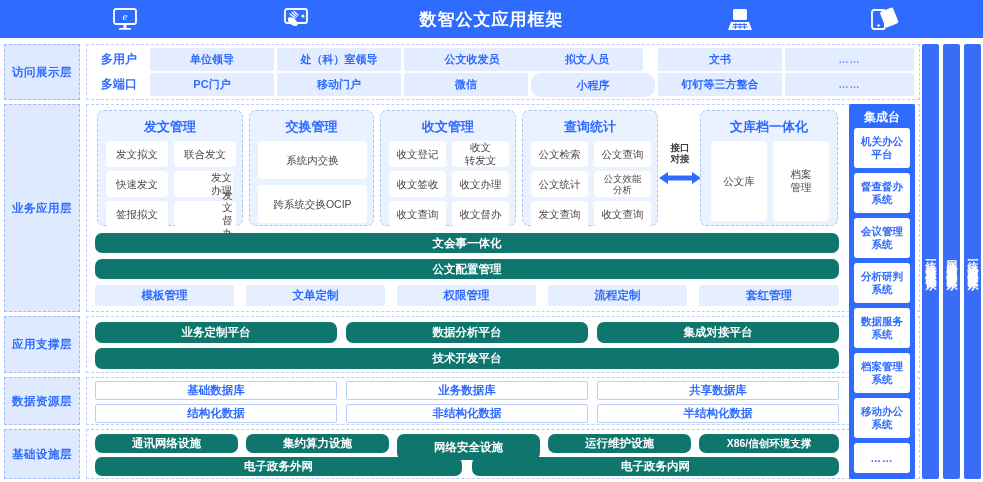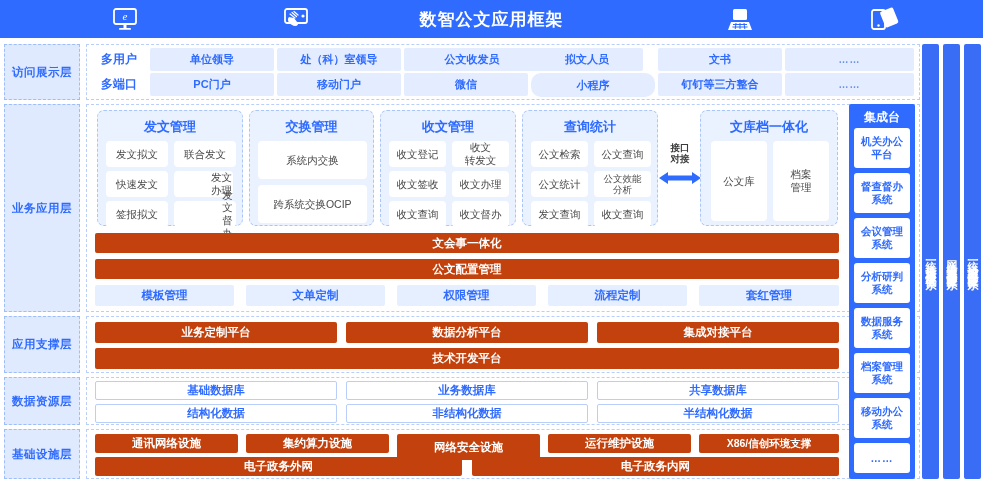--- a/index.html
+++ b/index.html
@@ -65,24 +65,24 @@
   }
   .tile {
     position:absolute; background:#ffffff; border-radius:4px;
     color:#4a4a4a; font-size:10.5px;
     display:flex; align-items:center; justify-content:center; text-align:center;
     line-height:1.2;
   }
 
   
   .bar-blue {
-    position:absolute; background:#c2410c; color:#fff;
+    position:absolute; background:#0f766e; color:#fff;
     font-size:11.5px; font-weight:bold;
     display:flex; align-items:center; justify-content:center;
-    border-radius:2px;
+    border-radius:7px;
   }
   .bar-light {
     position:absolute; background:#e6efff; color:#2f6bff;
     font-size:11.5px; font-weight:bold;
     display:flex; align-items:center; justify-content:center;
     border-radius:2px;
   }
   .bar-outline {
     position:absolute; background:#ffffff; color:#2f6bff;
     border:1px solid #b9cffa;

